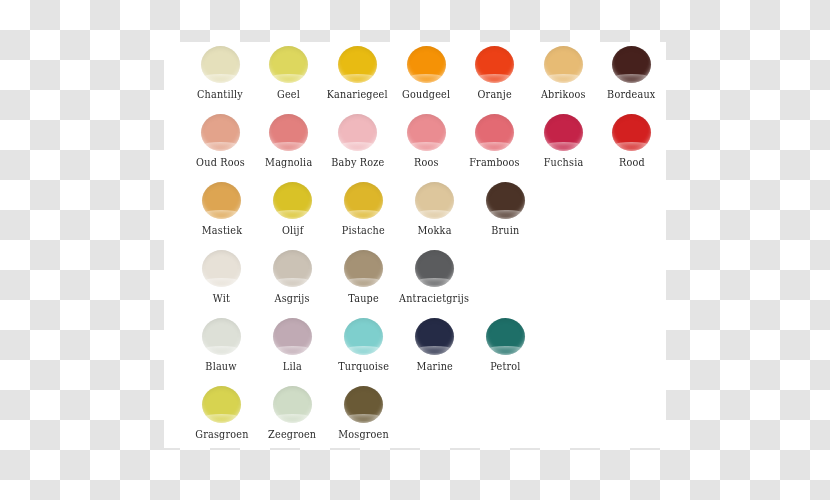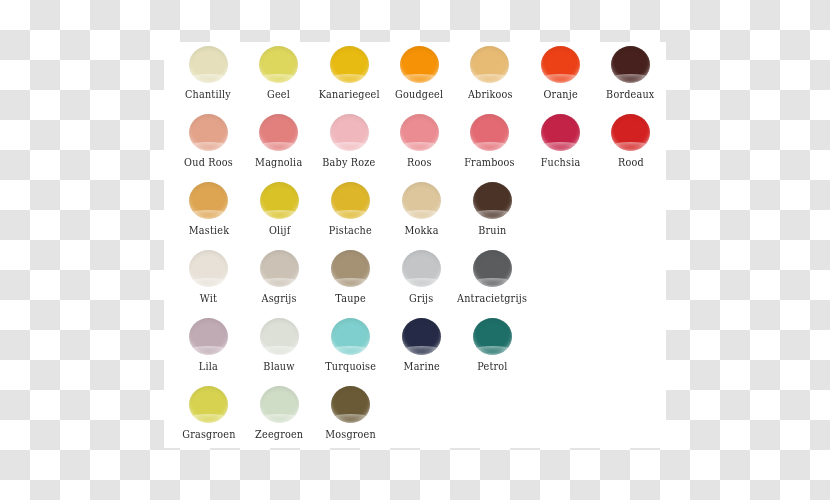--- a/index.html
+++ b/index.html
@@ -36,21 +36,21 @@
     left: 0;
     top: 0;
     width: 502px;
     height: 406px;
   }
 
   .swatch-row {
     display: flex;
     align-items: flex-start;
     height: 68px;
-    padding-left: 9px;
+    padding-left: 22px;
     box-sizing: border-box;
   }
 
   .swatch-cell {
     width: 71px;
     display: flex;
     flex-direction: column;
     align-items: center;
     justify-content: flex-start;
   }
@@ -105,28 +105,28 @@
         </div>
         <div class="swatch-cell">
           <div class="swatch-dot" style="background-color: rgb(232, 187, 18);"></div>
           <div class="swatch-label">Kanariegeel</div>
         </div>
         <div class="swatch-cell">
           <div class="swatch-dot" style="background-color: rgb(245, 146, 6);"></div>
           <div class="swatch-label">Goudgeel</div>
         </div>
         <div class="swatch-cell">
+          <div class="swatch-dot" style="background-color: rgb(236, 64, 22);"></div>
+          <div class="swatch-label">Oranje</div>
+        </div>
+        <div class="swatch-cell">
           <div class="swatch-dot" style="background-color: rgb(231, 187, 116);"></div>
           <div class="swatch-label">Abrikoos</div>
         </div>
         <div class="swatch-cell">
-          <div class="swatch-dot" style="background-color: rgb(236, 64, 22);"></div>
-          <div class="swatch-label">Oranje</div>
-        </div>
-        <div class="swatch-cell">
           <div class="swatch-dot" style="background-color: rgb(70, 33, 29);"></div>
           <div class="swatch-label">Bordeaux</div>
         </div>
       </div>
       <div class="swatch-row">
         <div class="swatch-cell">
           <div class="swatch-dot" style="background-color: rgb(227, 163, 139);"></div>
           <div class="swatch-label">Oud Roos</div>
         </div>
         <div class="swatch-cell">
@@ -183,38 +183,34 @@
         </div>
         <div class="swatch-cell">
           <div class="swatch-dot" style="background-color: rgb(203, 194, 181);"></div>
           <div class="swatch-label">Asgrijs</div>
         </div>
         <div class="swatch-cell">
           <div class="swatch-dot" style="background-color: rgb(165, 146, 117);"></div>
           <div class="swatch-label">Taupe</div>
         </div>
         <div class="swatch-cell">
-          <div class="swatch-dot" style="background-color: rgb(195, 197, 198);"></div>
-          <div class="swatch-label">Grijs</div>
-        </div>
-        <div class="swatch-cell">
           <div class="swatch-dot" style="background-color: rgb(91, 92, 94);"></div>
           <div class="swatch-label">Antracietgrijs</div>
         </div>
       </div>
       <div class="swatch-row">
         <div class="swatch-cell">
+          <div class="swatch-dot" style="background-color: rgb(221, 224, 215);"></div>
+          <div class="swatch-label">Blauw</div>
+        </div>
+        <div class="swatch-cell">
           <div class="swatch-dot" style="background-color: rgb(192, 170, 180);"></div>
           <div class="swatch-label">Lila</div>
         </div>
         <div class="swatch-cell">
-          <div class="swatch-dot" style="background-color: rgb(221, 224, 215);"></div>
-          <div class="swatch-label">Blauw</div>
-        </div>
-        <div class="swatch-cell">
           <div class="swatch-dot" style="background-color: rgb(126, 207, 205);"></div>
           <div class="swatch-label">Turquoise</div>
         </div>
         <div class="swatch-cell">
           <div class="swatch-dot" style="background-color: rgb(37, 43, 70);"></div>
           <div class="swatch-label">Marine</div>
         </div>
         <div class="swatch-cell">
           <div class="swatch-dot" style="background-color: rgb(30, 111, 104);"></div>
           <div class="swatch-label">Petrol</div>

